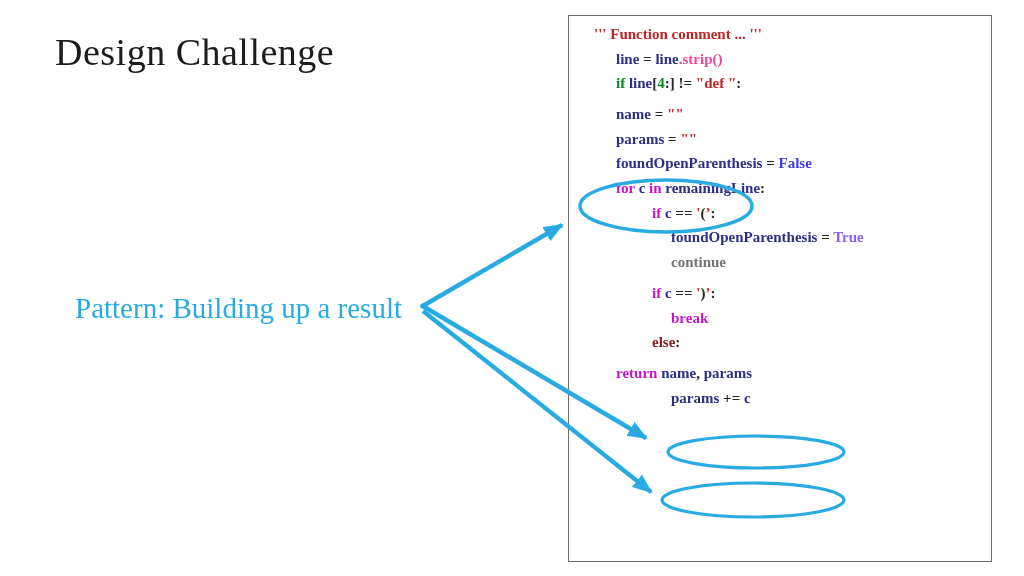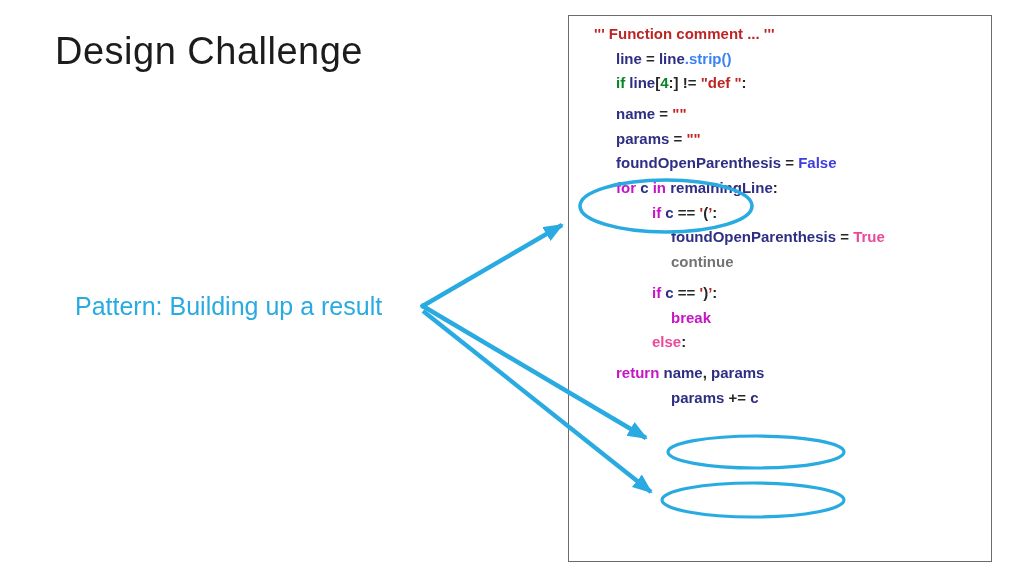--- a/index.html
+++ b/index.html
@@ -1,30 +1,30 @@
 <!DOCTYPE html>
 <html><head>
 <meta charset="utf-8">
 <style>
   html,body{margin:0;padding:0;background:#ffffff;}
   #slide{
     position:relative;
     width:1024px;height:576px;
     background:#ffffff;
     overflow:hidden;
-    font-family:Liberation Sans, sans-serif;
+    font-family:Liberation Serif, serif;
   }
   #slide-title{
     position:absolute;left:55px;top:30px;
     font-size:38px;font-weight:300;color:#1c1c1c;
     letter-spacing:.5px;white-space:nowrap;
   }
   #pattern-label{
     position:absolute;left:75px;top:292px;
-    font-size:25px;font-weight:400;white-space:nowrap;
+    font-size:29px;font-weight:400;white-space:nowrap;
   }
   #code-panel{
     position:absolute;left:568px;top:15px;
     width:424px;height:547px;
     background:#ffffff;
     border:1.5px solid #6b6b6b;
     box-sizing:border-box;
     padding-top:6px;
     font-size:15px;font-weight:600;
     overflow:hidden;
@@ -48,32 +48,32 @@
 <body>
 
 <div id="slide">
 
   <div id="slide-title">Design Challenge</div>
 
   <div id="pattern-label" style="color: rgb(41, 171, 226);">Pattern: Building up a result</div>
 
   <div id="code-panel">
       <div class="code-line ind1"><span style="color: rgb(190, 38, 38);">''' Function comment ... '''</span></div>
-      <div class="code-line ind2"><span style="color: rgb(46, 46, 132);">line</span><span style="color: rgb(38, 38, 38);"> = </span><span style="color: rgb(46, 46, 132);">line</span><span style="color: #3b82f6;">.strip()</span></div>
+      <div class="code-line ind2"><span style="color: rgb(46, 46, 132);">line</span><span style="color: rgb(38, 38, 38);"> = </span><span style="color: rgb(46, 46, 132);">line</span><span style="color: #ec4899;">.strip()</span></div>
       <div class="code-line ind2"><span style="color: rgb(7, 133, 39);">if</span><span style="color: rgb(38, 38, 38);"> </span><span style="color: rgb(46, 46, 132);">line</span><span style="color: rgb(38, 38, 38);">[</span><span style="color: rgb(7, 133, 39);">4</span><span style="color: rgb(38, 38, 38);">:] != </span><span style="color: rgb(190, 38, 38);">"def "</span><span style="color: rgb(38, 38, 38);">:</span></div>
       <div class="code-line ind2 gap"><span style="color: rgb(46, 46, 132);">name</span><span style="color: rgb(38, 38, 38);"> = </span><span style="color: rgb(190, 38, 38);">""</span></div>
       <div class="code-line ind2"><span style="color: rgb(46, 46, 132);">params</span><span style="color: rgb(38, 38, 38);"> = </span><span style="color: rgb(190, 38, 38);">""</span></div>
       <div class="code-line ind2"><span style="color: rgb(46, 46, 132);">foundOpenParenthesis</span><span style="color: rgb(38, 38, 38);"> = </span><span style="color: rgb(61, 61, 224);">False</span></div>
       <div class="code-line ind2"><span style="color: rgb(198, 21, 198);">for</span><span style="color: rgb(38, 38, 38);"> </span><span style="color: rgb(46, 46, 132);">c</span><span style="color: rgb(38, 38, 38);"> </span><span style="color: rgb(198, 21, 198);">in</span><span style="color: rgb(38, 38, 38);"> </span><span style="color: rgb(46, 46, 132);">remainingLine</span><span style="color: rgb(38, 38, 38);">:</span></div>
       <div class="code-line ind3"><span style="color: rgb(198, 21, 198);">if</span><span style="color: rgb(38, 38, 38);"> </span><span style="color: rgb(46, 46, 132);">c</span><span style="color: rgb(38, 38, 38);"> == </span><span style="color: rgb(190, 38, 38);">'</span><span style="color: rgb(38, 38, 38);">(</span><span style="color: rgb(190, 38, 38);">’</span><span style="color: rgb(38, 38, 38);">:</span></div>
-      <div class="code-line ind4"><span style="color: rgb(46, 46, 132);">foundOpenParenthesis</span><span style="color: rgb(38, 38, 38);"> = </span><span style="color: #ec4899; text-align: right;">True</span></div>
+      <div class="code-line ind4"><span style="color: rgb(46, 46, 132);">foundOpenParenthesis</span><span style="color: rgb(38, 38, 38);"> = </span><span style="color: #8b5cf6; text-align: right;">True</span></div>
       <div class="code-line ind4"><span style="color: #737373;">continue</span></div>
       <div class="code-line ind3 gap"><span style="color: rgb(198, 21, 198);">if</span><span style="color: rgb(38, 38, 38);"> </span><span style="color: rgb(46, 46, 132);">c</span><span style="color: rgb(38, 38, 38);"> == </span><span style="color: rgb(190, 38, 38);">'</span><span style="color: rgb(38, 38, 38);">)</span><span style="color: rgb(190, 38, 38);">’</span><span style="color: rgb(38, 38, 38);">:</span></div>
       <div class="code-line ind4"><span style="color: rgb(198, 21, 198); text-align: center;">break</span></div>
-      <div class="code-line ind3"><span style="color: #ec4899;">else</span><span style="color: rgb(38, 38, 38);">:</span></div>
+      <div class="code-line ind3"><span style="color: #7f1d1d;">else</span><span style="color: rgb(38, 38, 38);">:</span></div>
       <div class="code-line ind2 gap"><span style="color: rgb(198, 21, 198);">return</span><span style="color: rgb(38, 38, 38);"> </span><span style="color: rgb(46, 46, 132);">name</span><span style="color: rgb(38, 38, 38);">, </span><span style="color: rgb(46, 46, 132);">params</span></div>
       <div class="code-line ind4"><span style="color: rgb(46, 46, 132);">params</span><span style="color: rgb(38, 38, 38);"> += </span><span style="color: rgb(46, 46, 132);">c</span></div>
     </div>
 
   <svg id="annotation-overlay" viewBox="0 0 1024 576" xmlns="http://www.w3.org/2000/svg">
     <defs>
       <marker id="ah" markerUnits="userSpaceOnUse" markerWidth="22" markerHeight="18" refX="18" refY="8" orient="auto">
         <path d="M0,0 L20,8 L0,16 Z" fill="#29ABE2"></path>
       </marker>
     </defs>

